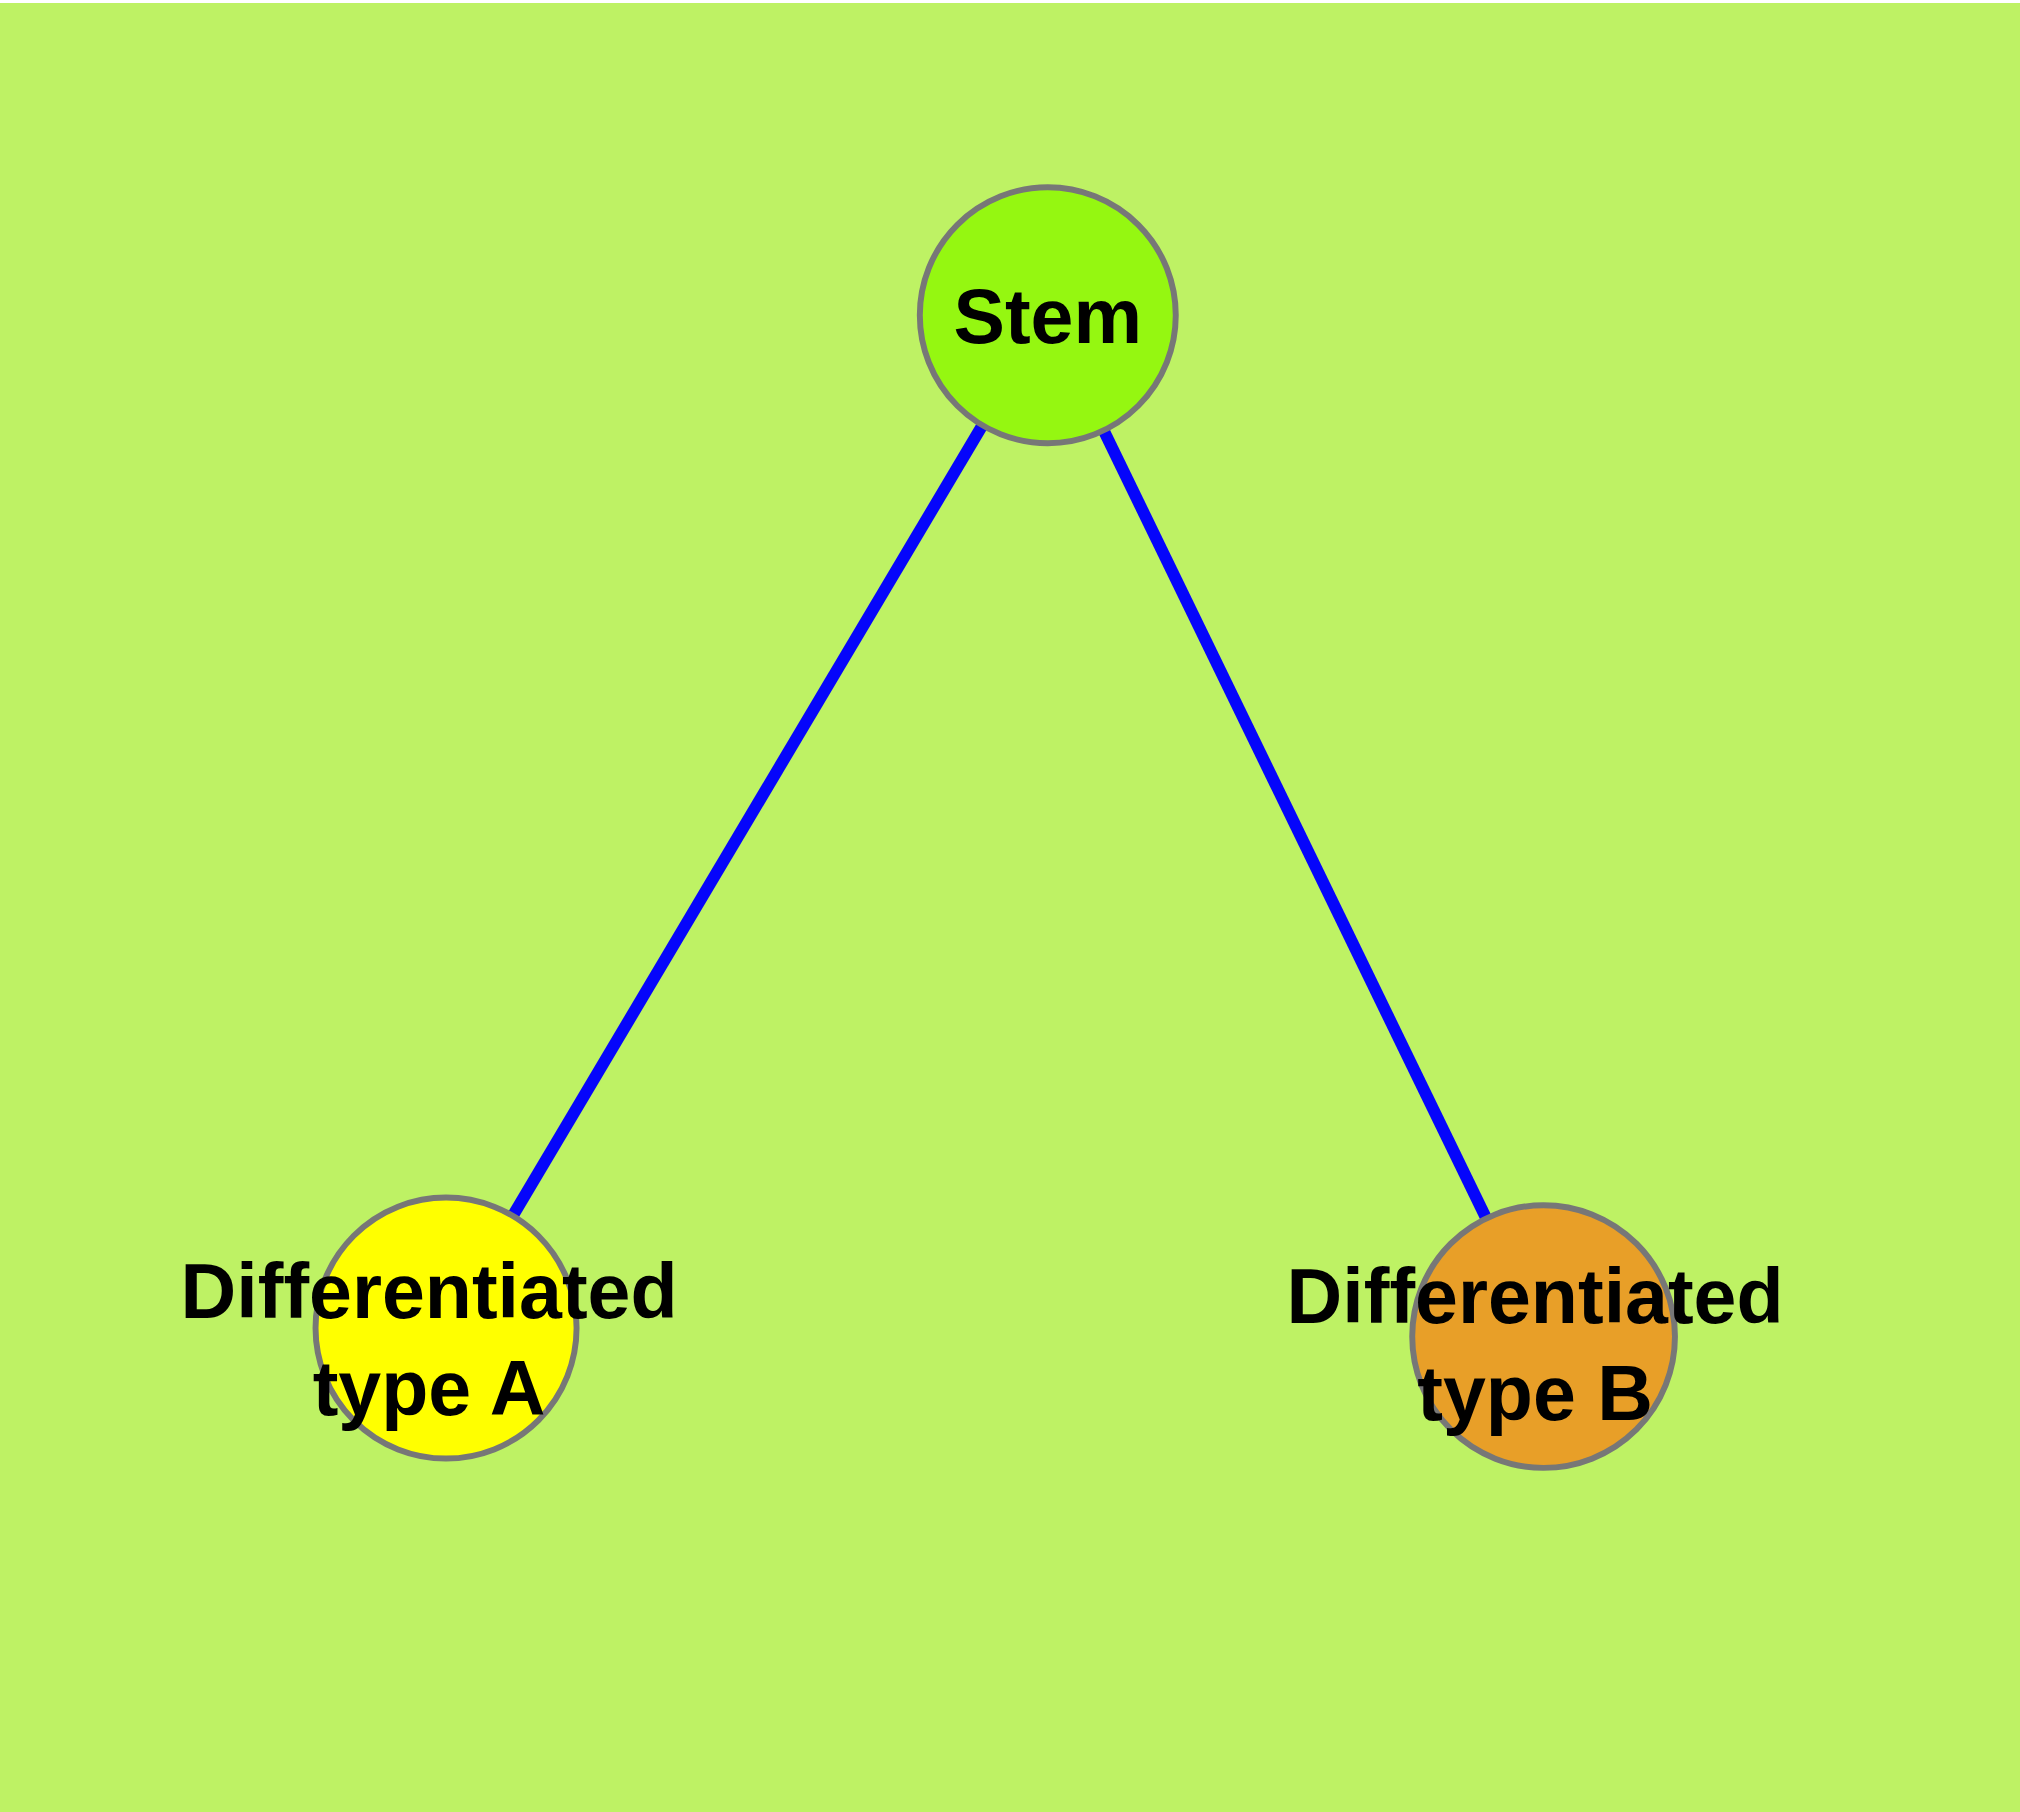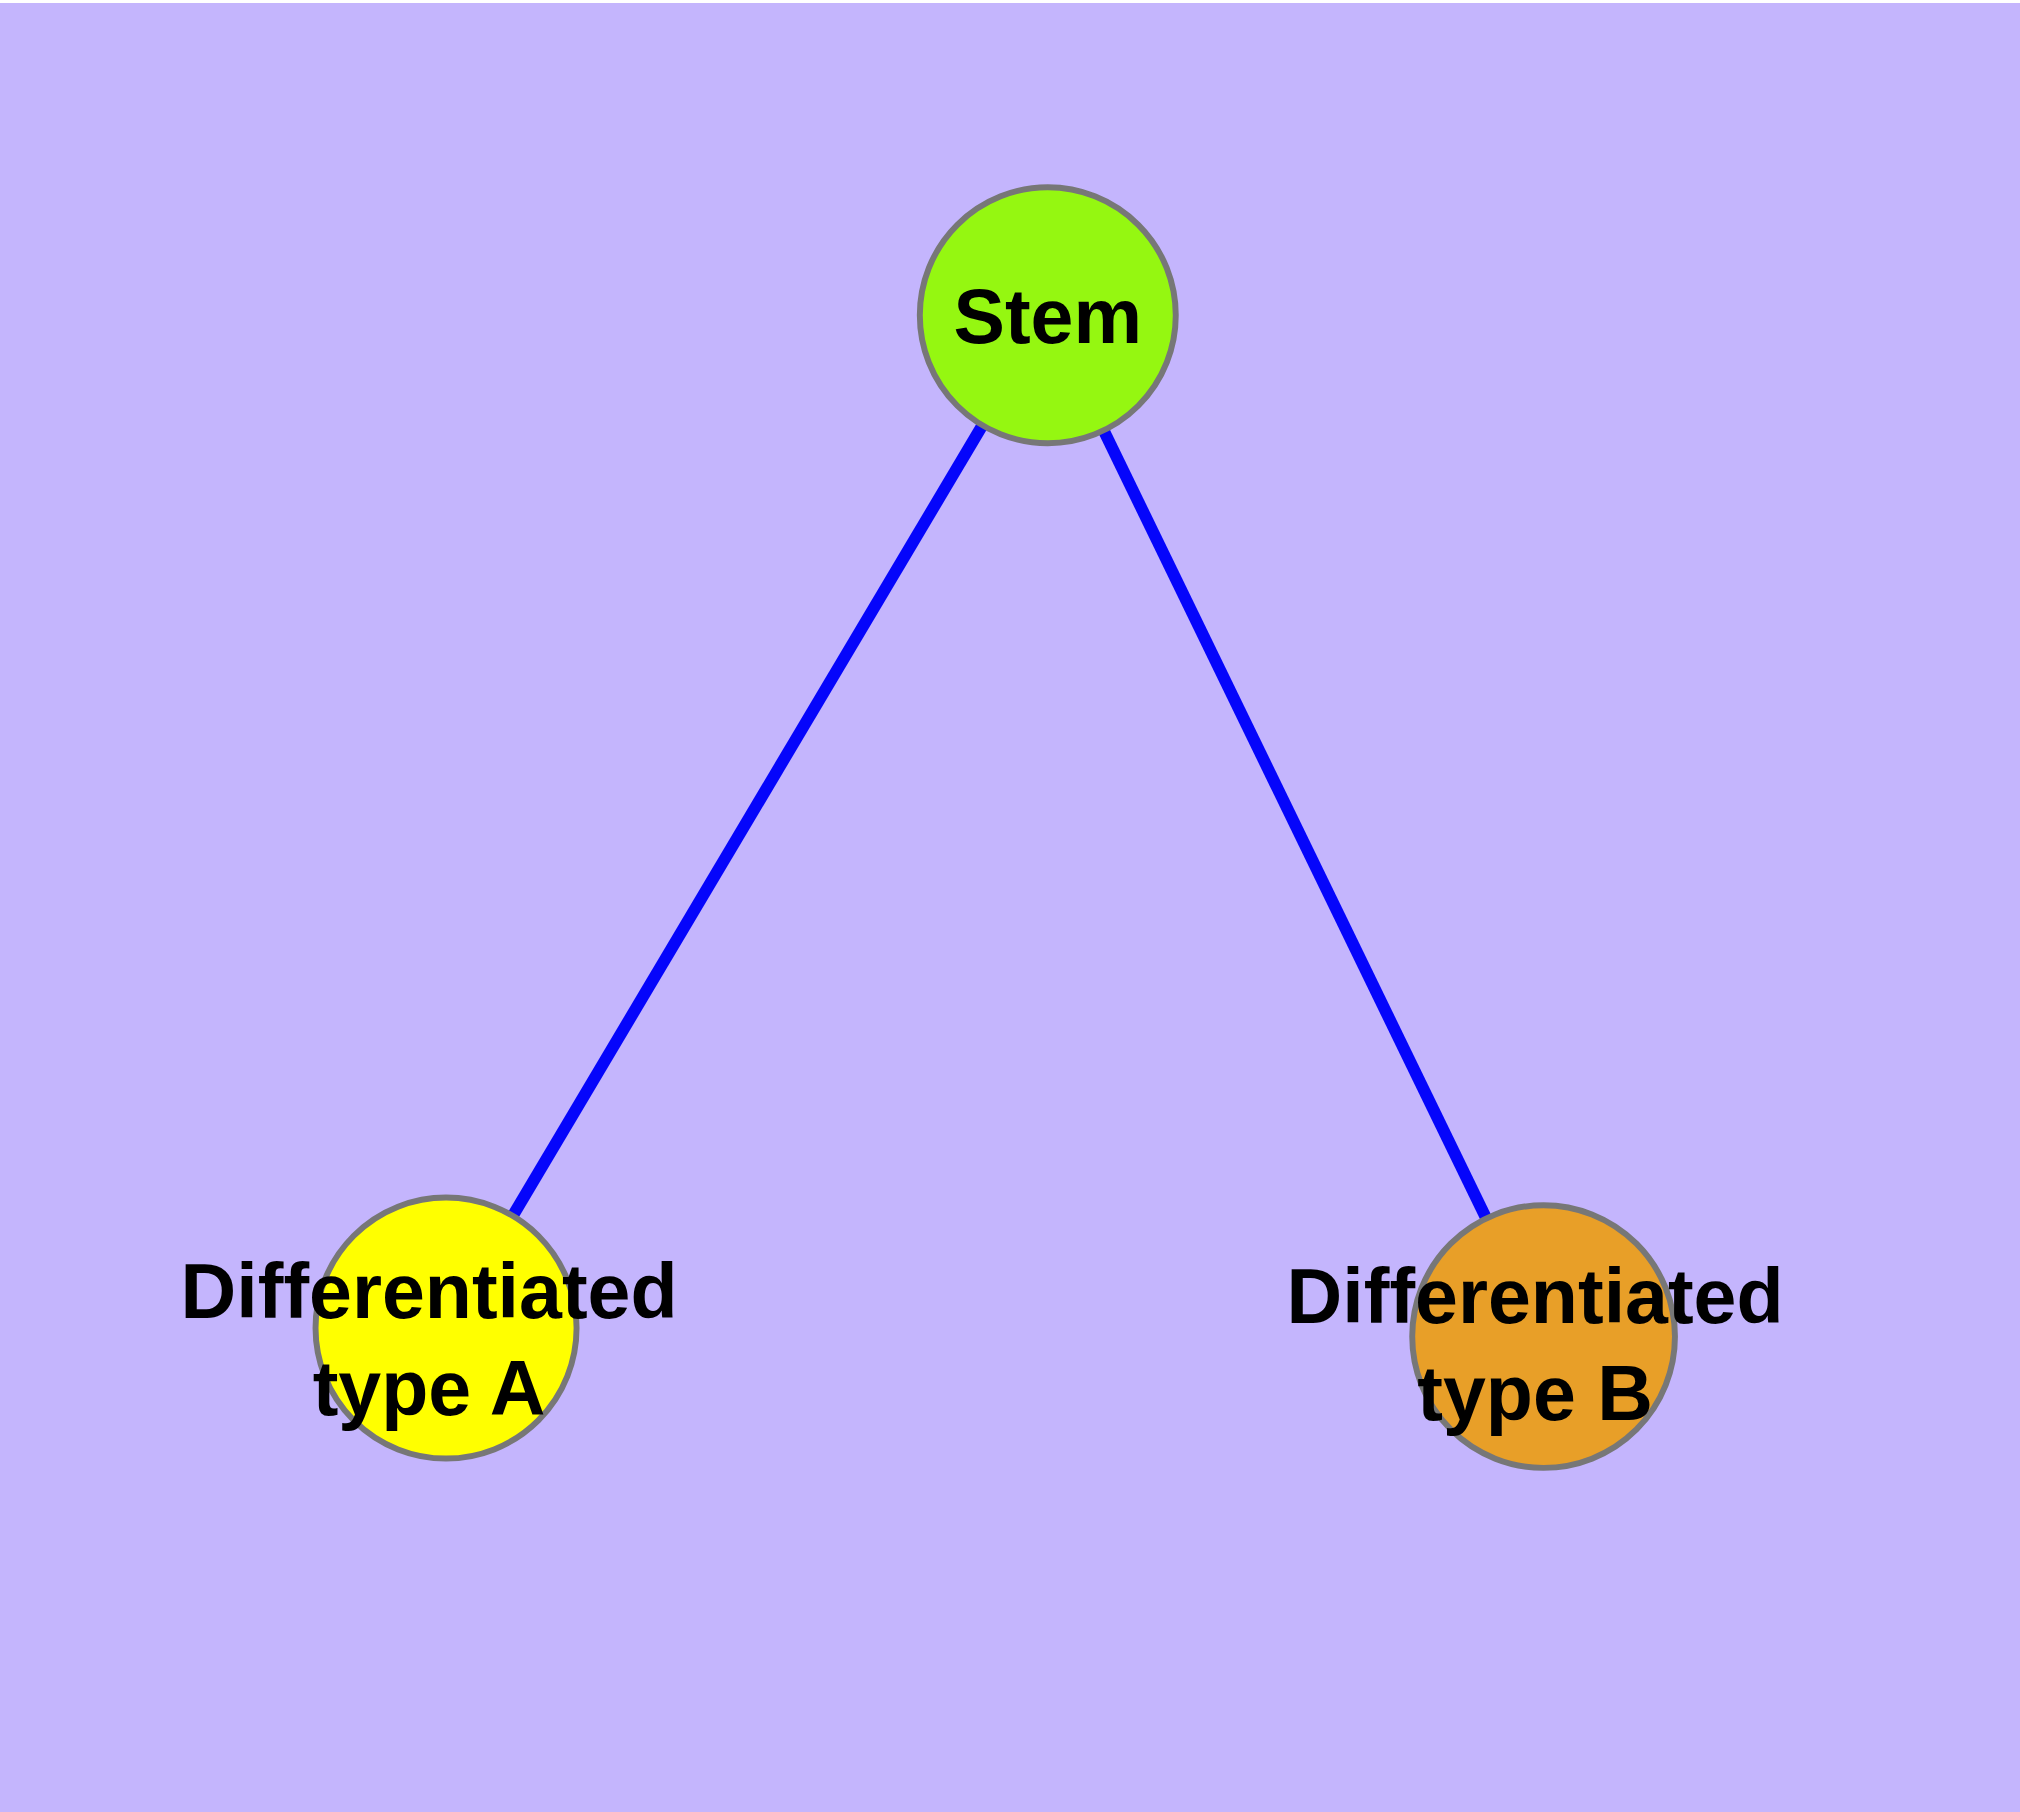--- a/index.html
+++ b/index.html
@@ -26,21 +26,21 @@
     display: block;
   }
   .node-label {
     font-family: "Liberation Sans", sans-serif;
     font-weight: bold;
   }
 </style>
 </head>
 <body>
 
-<div class="figure-canvas" style="width: 2021px; height: 1812px; background: #c4b5fd;">
+<div class="figure-canvas" style="width: 2021px; height: 1812px; background: #bef264;">
   <svg class="graph-svg" xmlns="http://www.w3.org/2000/svg" viewBox="0 0 2384 2138">
       <line x1="1236" y1="372" x2="526" y2="1567" stroke="#0505FB" stroke-width="14"></line>
       <line x1="1236" y1="372" x2="1821" y2="1577" stroke="#0505FB" stroke-width="14"></line>
       <circle cx="1236" cy="372" r="151" fill="#95F711" stroke="#777777" stroke-width="7"></circle>
       <circle cx="526" cy="1567" r="154" fill="#FFFF00" stroke="#777777" stroke-width="7"></circle>
       <circle cx="1821" cy="1577" r="155" fill="#E89F28" stroke="#777777" stroke-width="7"></circle>
       <text class="node-label" text-anchor="middle" font-size="91" fill="#000000"><tspan x="1236" y="405">Stem</tspan></text>
       <text class="node-label" text-anchor="middle" font-size="91" fill="#000000"><tspan x="506" y="1555">Differentiated</tspan><tspan x="506" y="1669">type A</tspan></text>
       <text class="node-label" text-anchor="middle" font-size="91" fill="#000000"><tspan x="1811" y="1561">Differentiated</tspan><tspan x="1811" y="1675">type B</tspan></text>
     </svg>

